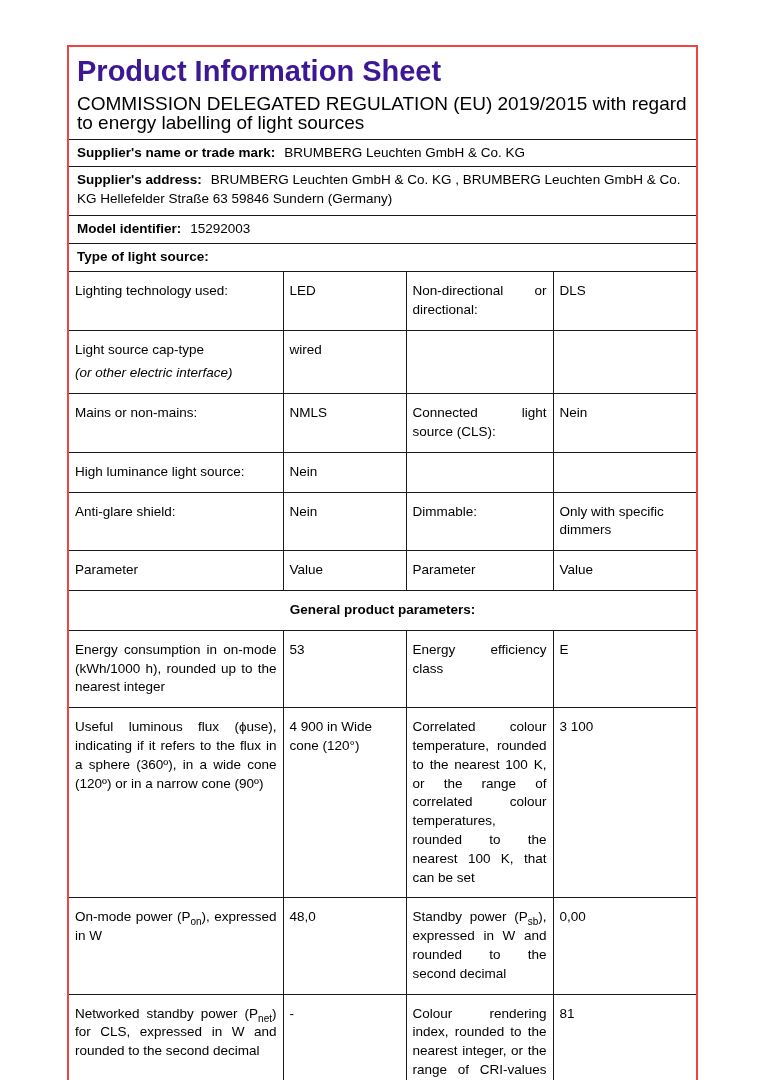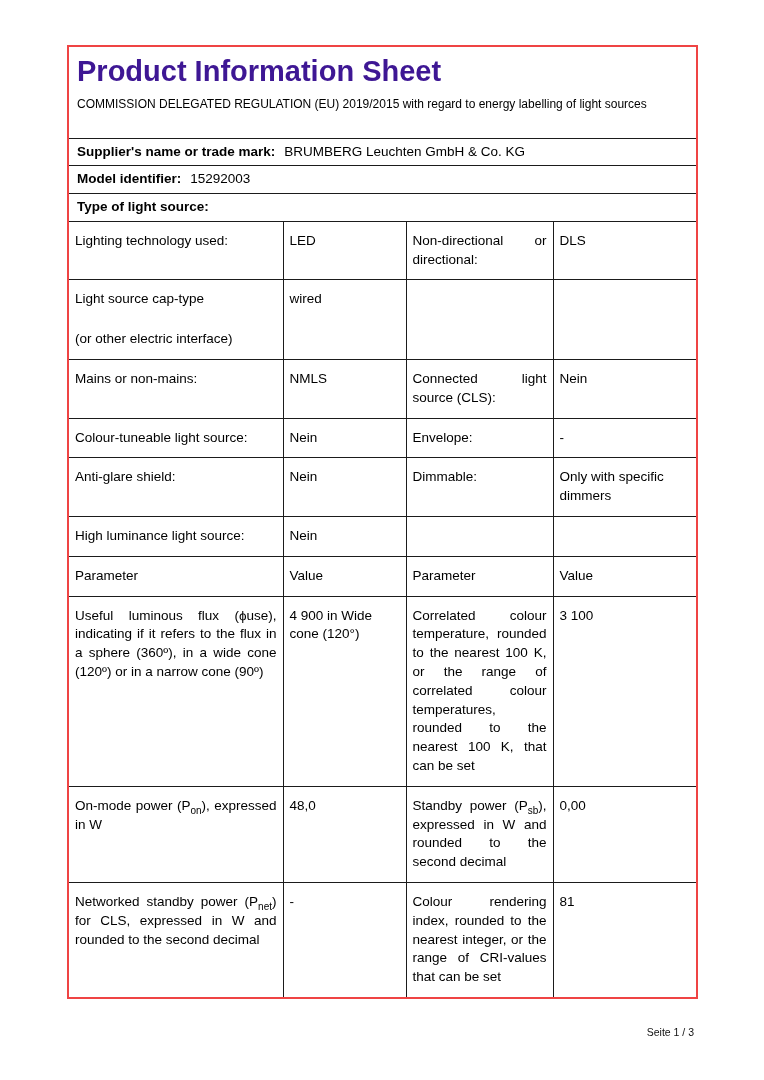--- a/index.html
+++ b/index.html
@@ -28,29 +28,29 @@
     overflow: hidden;
   }
   td.title-cell { padding: 7px 8px 6px 8px; }
   h1.doc-title {
     margin: 0;
     font-size: 29px;
     line-height: 34px;
     font-weight: bold;
     color: #3E1794;
   }
-  .subtitle { margin: 7px 0 0 0; font-size: 12px; line-height: 18.8px; }
+  .subtitle { margin: 7px 0 0 0; font-size: 19px; line-height: 18.8px; }
 
   .b { font-weight: bold; }
   .center { text-align: center; }
   .just { text-align: justify; }
   .val { text-align: left; }
   .lblrow { padding: 4px 8px; }
   .lblrow .val-inline { padding-left: 9px; }
-  .gap2 { margin-top: 21px; }
+  .gap2 { margin-top: 5px; font-style: italic; }
   sub { font-size: 10px; line-height: 0; }
 
   .footer {
     width: 629px;
     margin: 27px 4px 0 67px;
     text-align: right;
     font-size: 10.5px;
     color: #111;
     padding-right: 2px;
   }
@@ -72,20 +72,23 @@
       <td colspan="4" class="title-cell">
         <h1 class="doc-title" style="color: rgb(62, 23, 148);">Product Information Sheet</h1>
         <p class="subtitle">COMMISSION DELEGATED REGULATION (EU) 2019/2015 with regard to energy labelling of light sources</p>
       </td>
     </tr>
 
     <tr style="height:26px">
       <td colspan="4" class="lblrow"><span class="b">Supplier's name or trade mark:</span><span class="val-inline">BRUMBERG Leuchten GmbH &amp; Co. KG</span></td>
     </tr>
 
+    <tr style="height:49px">
+      <td colspan="4" class="lblrow"><span class="b">Supplier's address:</span><span class="val-inline">BRUMBERG Leuchten GmbH &amp; Co. KG , BRUMBERG Leuchten GmbH &amp; Co. KG Hellefelder Straße 63 59846 Sundern (Germany)</span></td>
+    </tr>
 
     <tr style="height:27px">
       <td colspan="4" class="lblrow"><span class="b">Model identifier:</span><span class="val-inline">15292003</span></td>
     </tr>
 
     <tr style="height:27px">
       <td colspan="4" class="lblrow b">Type of light source:</td>
     </tr>
 
     <tr style="height:42px">
@@ -103,47 +106,50 @@
       <td></td>
       <td class="val"></td>
     </tr>
     <tr style="height:42px">
       <td>Mains or non-mains:</td>
       <td class="val">NMLS</td>
       <td class="just">Connected light source (CLS):</td>
       <td class="val">Nein</td>
     </tr>
     <tr style="height:22px">
-      <td>Colour-tuneable light source:</td>
+      <td>High luminance light source:</td>
       <td class="val">Nein</td>
-      <td>Envelope:</td>
-      <td class="val">-</td>
+      <td></td>
+      <td class="val"></td>
     </tr>
     <tr style="height:40px">
       <td>Anti-glare shield:</td>
       <td class="val">Nein</td>
       <td>Dimmable:</td>
       <td class="val">Only with specific dimmers</td>
-    </tr>
-    <tr style="height:22px">
-      <td>High luminance light source:</td>
-      <td class="val">Nein</td>
-      <td></td>
-      <td class="val"></td>
     </tr>
 
 
     <tr style="height:22px">
       <td>Parameter</td>
       <td>Value</td>
       <td>Parameter</td>
       <td>Value</td>
     </tr>
 
+    <tr style="height:21px">
+      <td colspan="4" class="center b">General product parameters:</td>
+    </tr>
 
+    <tr style="height:58px">
+      <td class="just">Energy consumption in on-mode (kWh/1000 h), rounded up to the nearest integer</td>
+      <td class="val">53</td>
+      <td class="just">Energy efficiency class</td>
+      <td class="val">E</td>
+    </tr>
     <tr style="height:188px">
       <td class="just">Useful luminous flux (ϕuse), indicating if it refers to the flux in a sphere (360º), in a wide cone (120º) or in a narrow cone (90º)</td>
       <td class="val">4 900 in Wide cone (120°)</td>
       <td class="just">Correlated colour temperature, rounded to the nearest 100 K, or the range of correlated colour temperatures, rounded to the nearest 100 K, that can be set</td>
       <td class="val">3 100</td>
     </tr>
     <tr style="height:77px">
       <td class="just"><span>On-mode power (P</span><sub>on</sub><span>), expressed in W</span></td>
       <td class="val">48,0</td>
       <td class="just"><span>Standby power (P</span><sub>sb</sub><span>), expressed in W and rounded to the second decimal</span></td>

